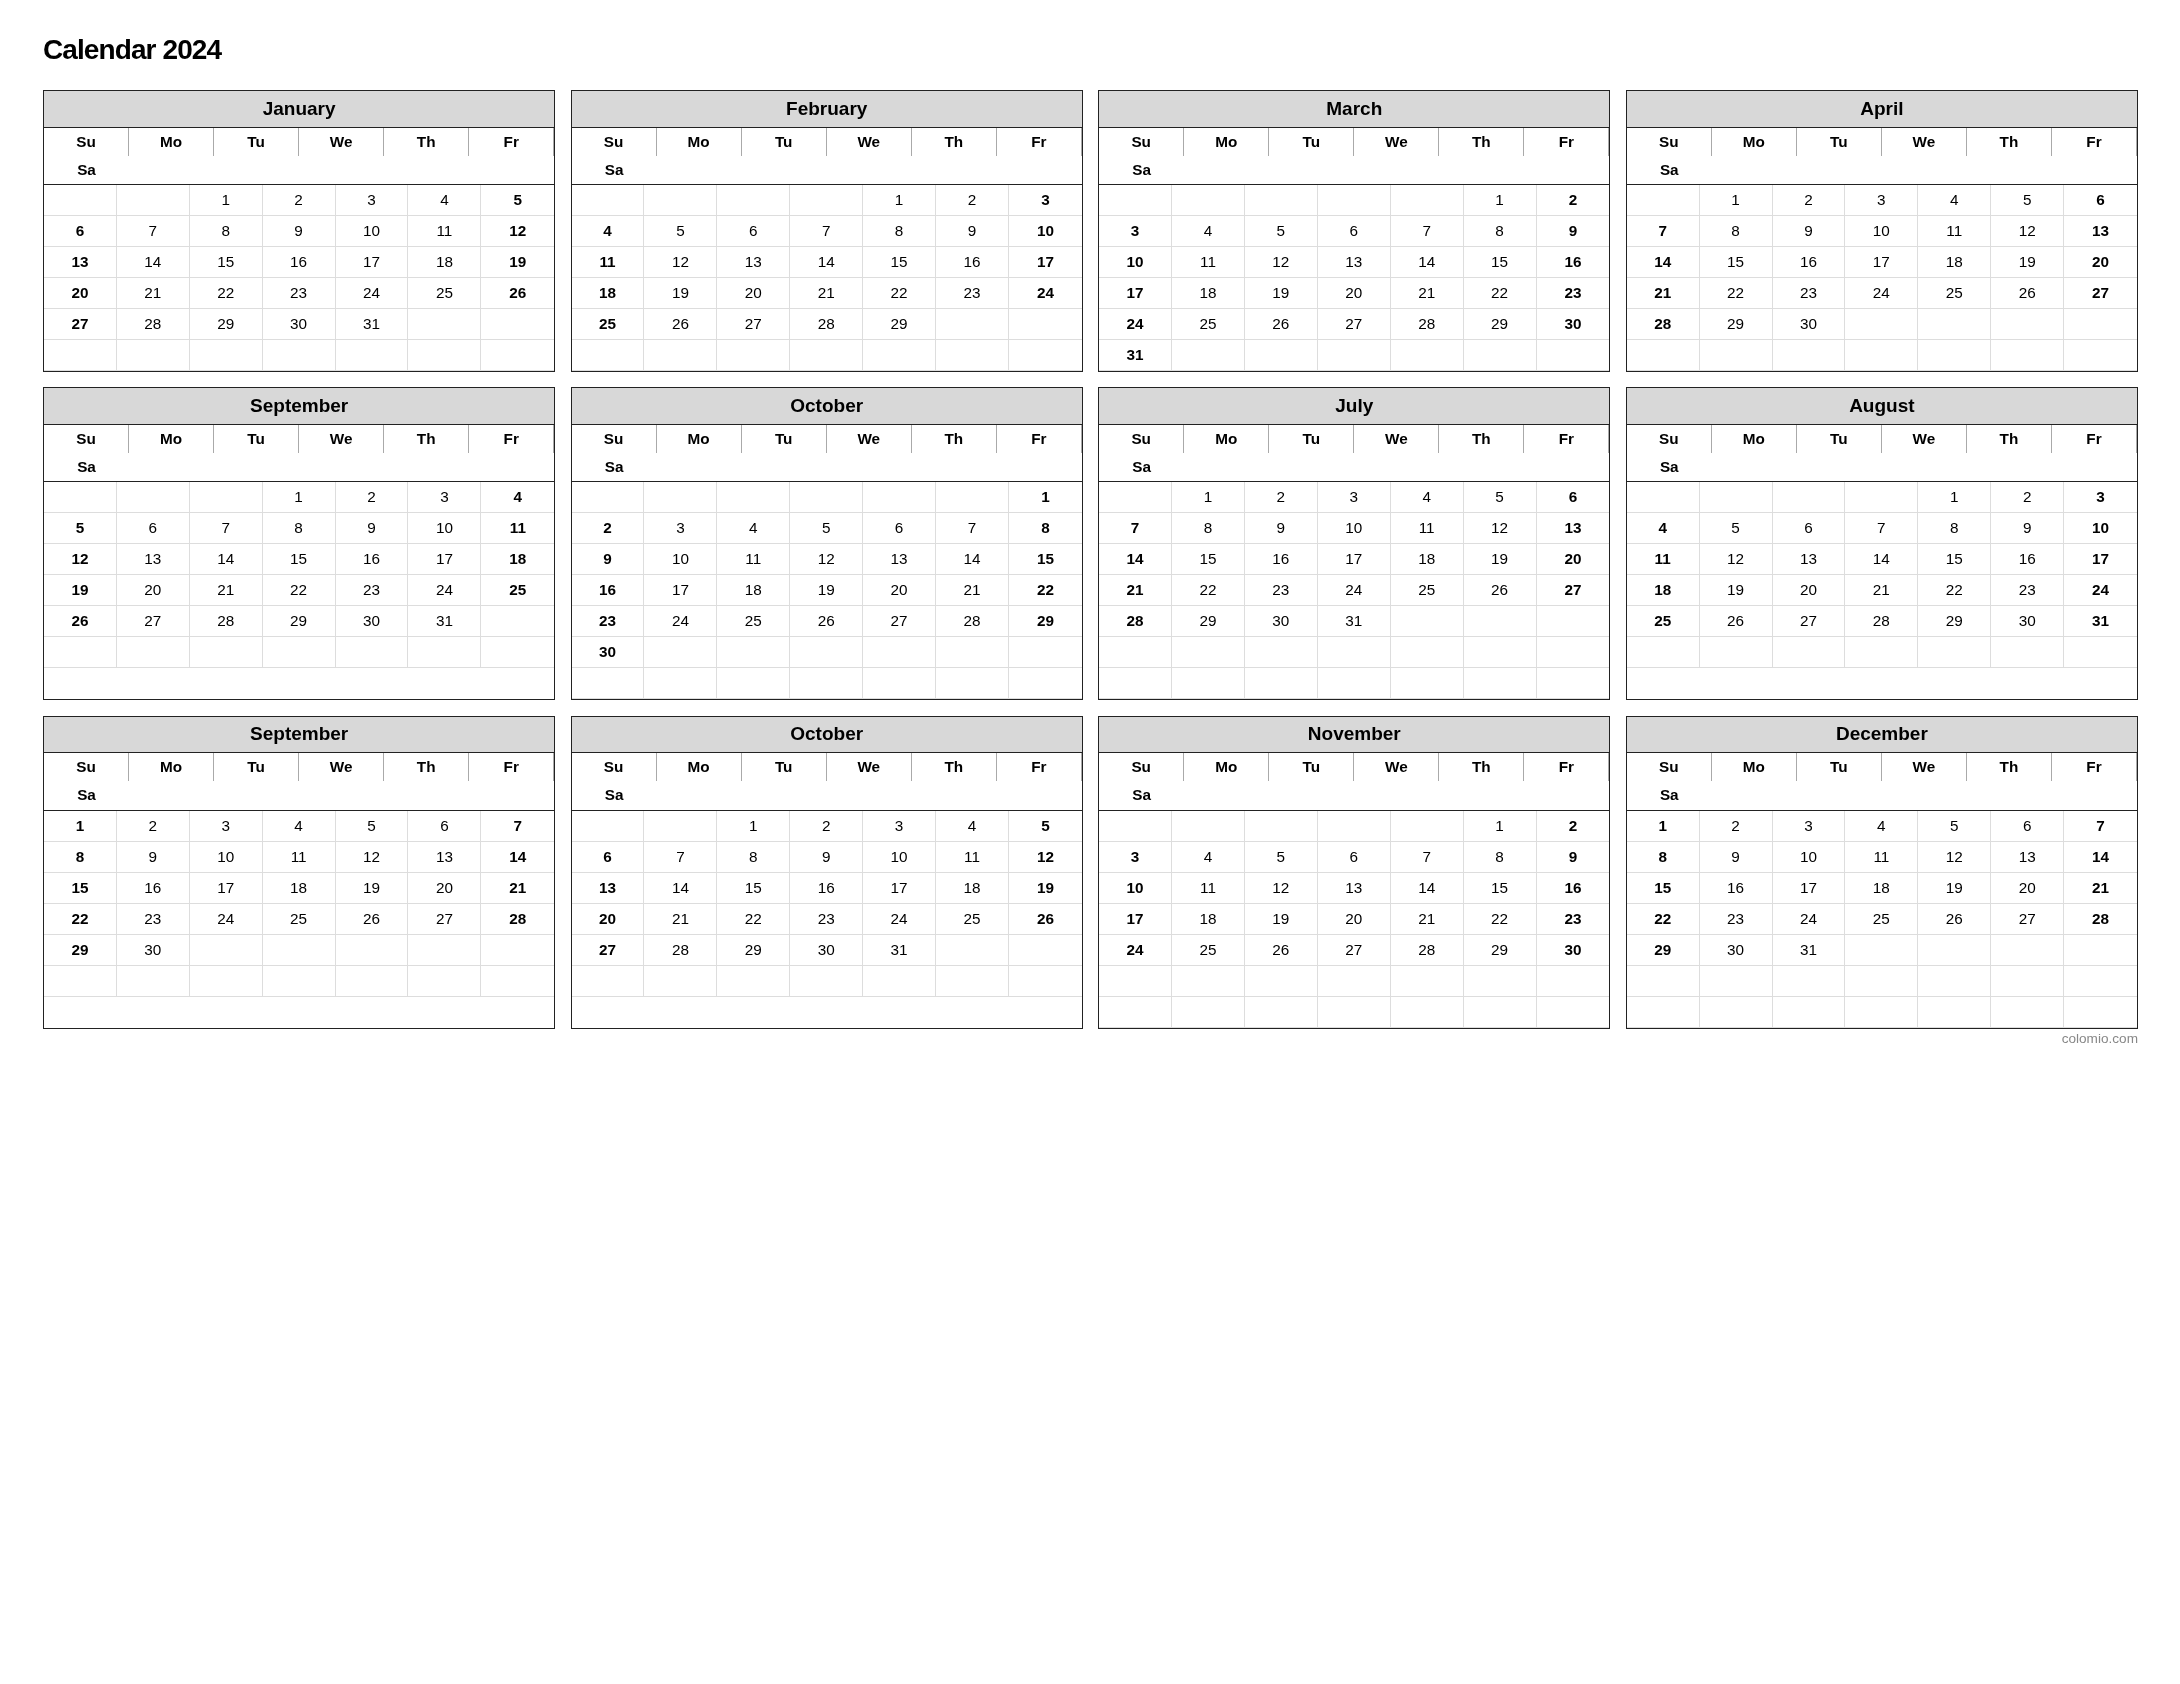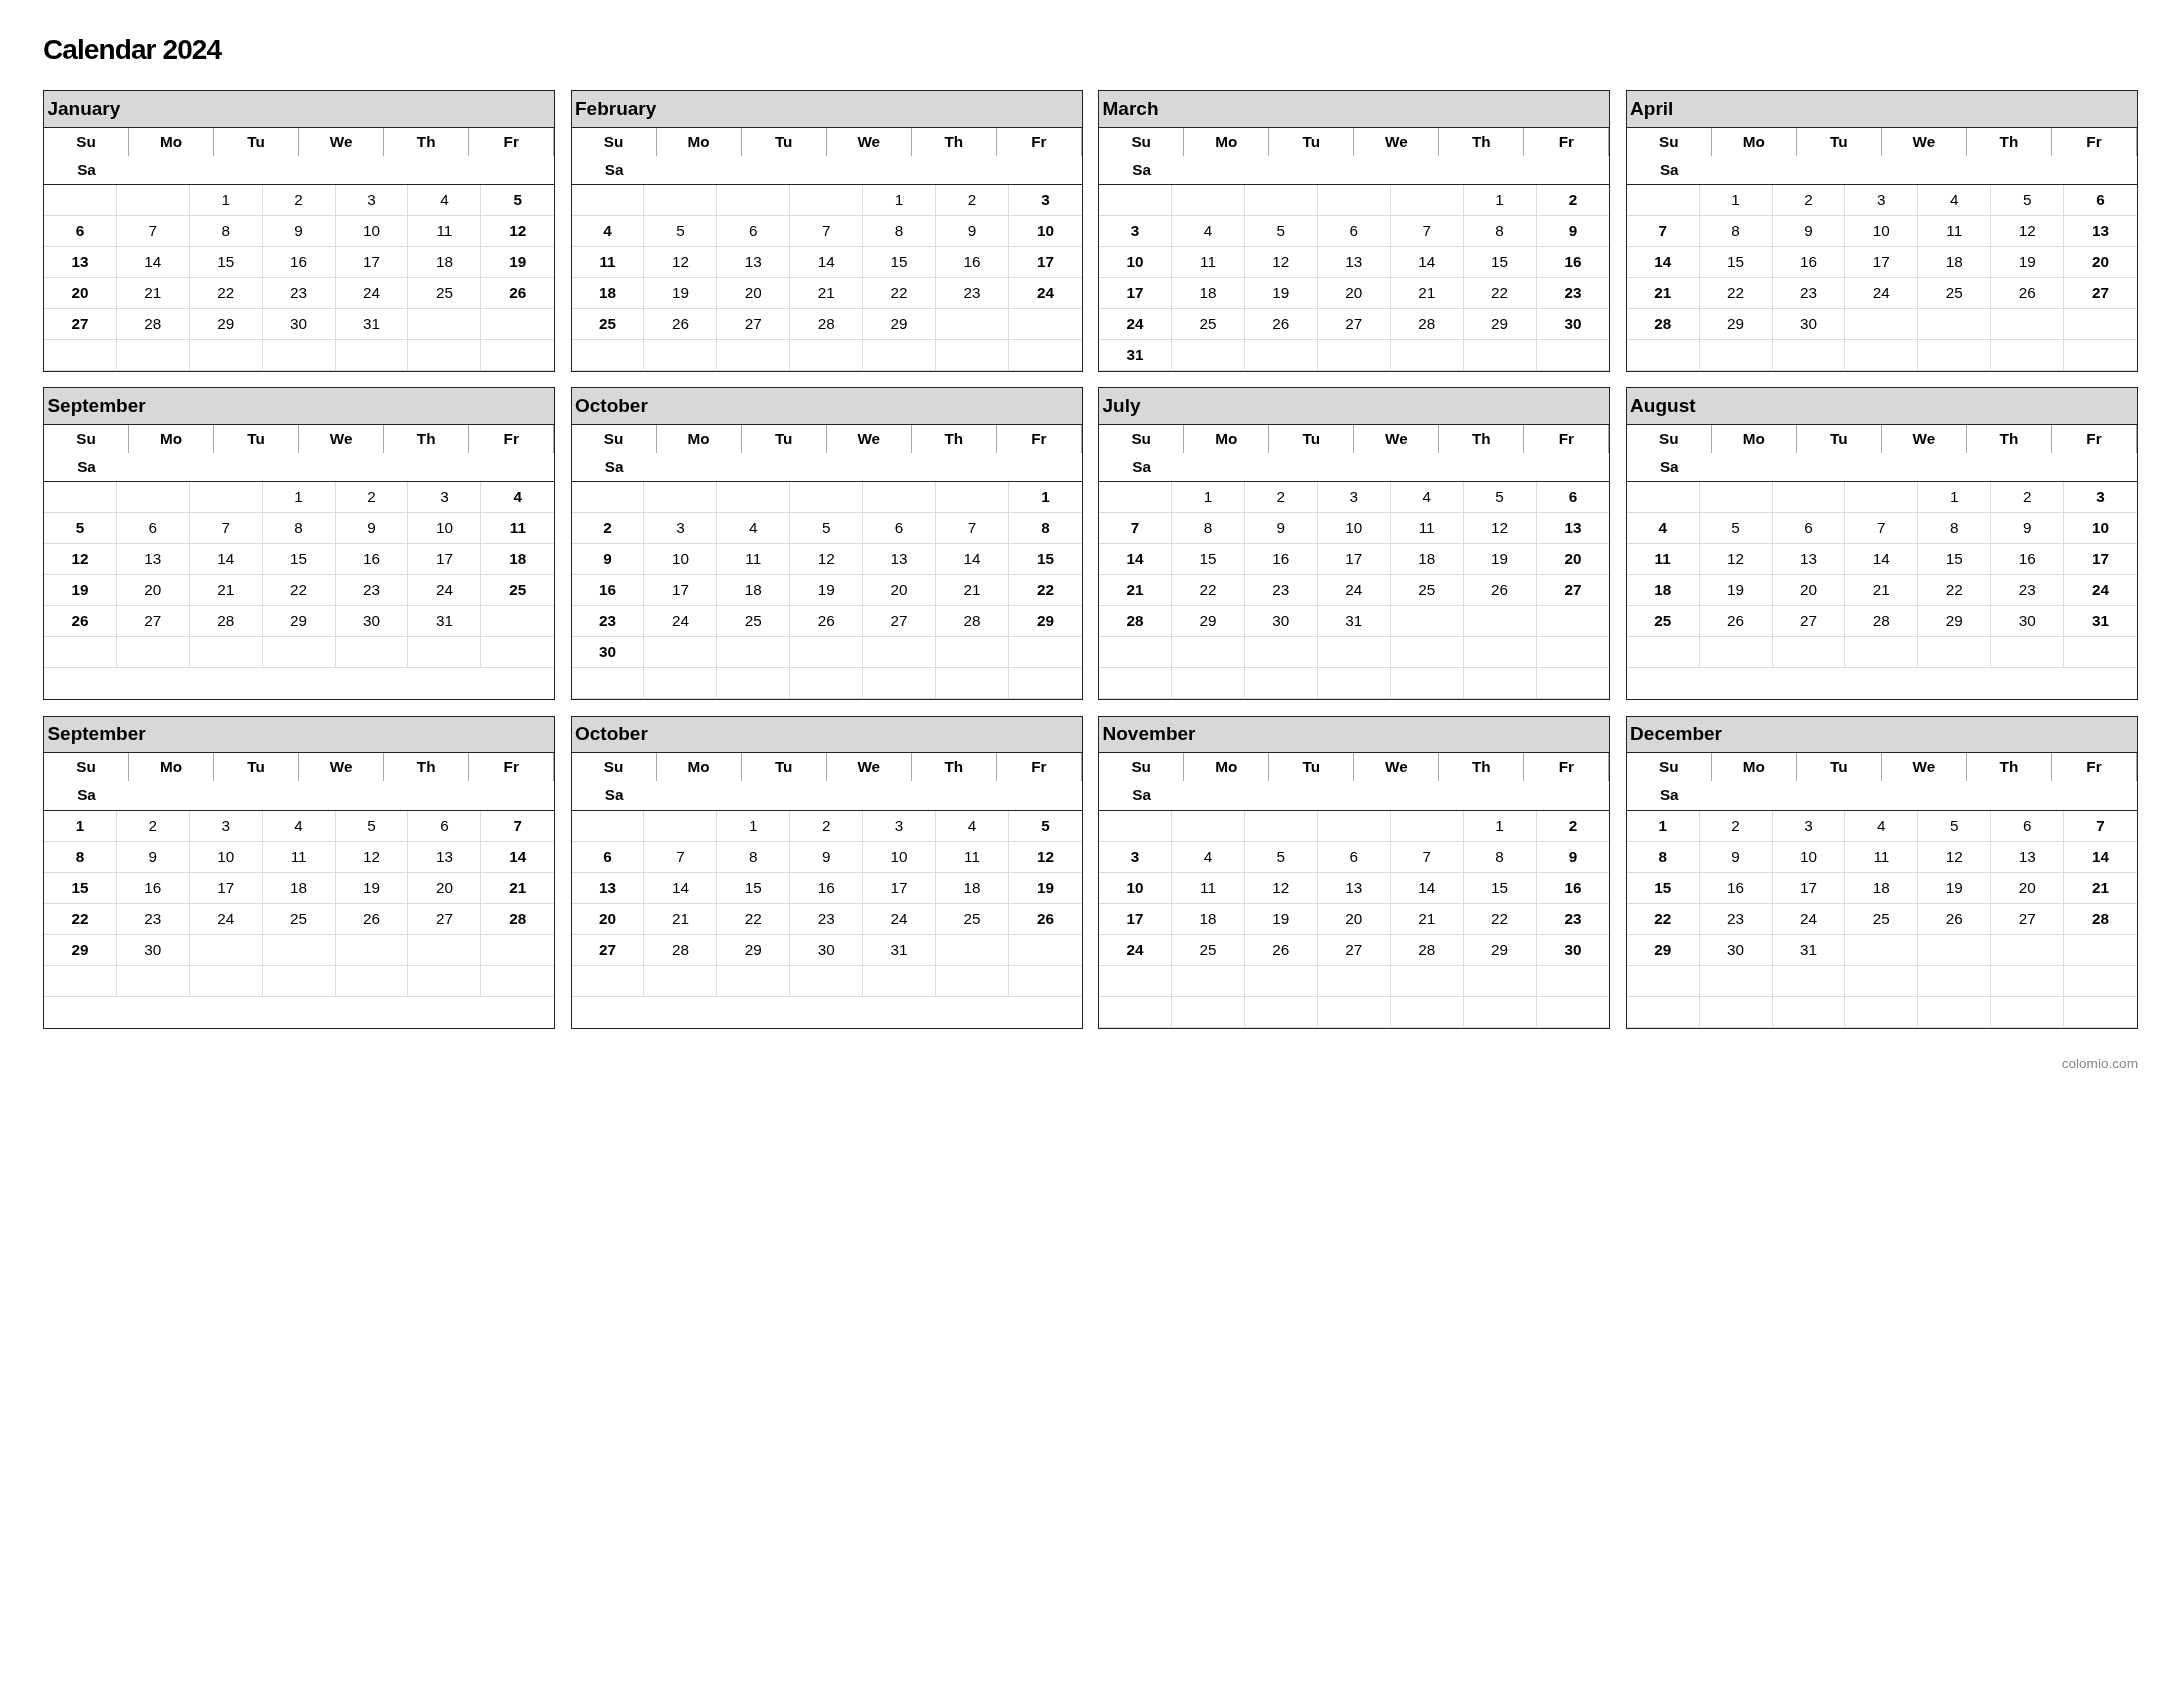--- a/index.html
+++ b/index.html
@@ -19,21 +19,21 @@
     .calendar-grid {
       display: grid;
       grid-template-columns: repeat(4, 1fr);
       gap: 15.3px;
     }
     .month-block {
       border: 1.7px solid #222;
     }
     .month-title {
       background: #d8d8d8;
-      text-align: left;
+      text-align: center;
       font-size: 19px;
       font-weight: 700;
       padding: 6.8px 3.4px;
       border-bottom: 1.7px solid #222;
     }
     .day-headers {
       display: grid;
       grid-template-columns: repeat(6, 1fr);
       border-bottom: 1.7px solid #222;
     }
@@ -58,21 +58,21 @@
       border-bottom: 0.9px solid #ddd;
       min-height: 31px;
     }
     .day-cell:nth-child(7n) { border-right: none; }
     .day-cell.sat, .day-cell.sun-col { font-weight: 900; }
     .day-cell.empty { }
     .footer-note {
       text-align: right;
       font-size: 13.6px;
       color: #888;
-      margin-top: 27px;
+      margin-top: 2px;
     }
   </style>
 </head>
 <body>
 
 <h1>Calendar 2024</h1>
 
 <div class="calendar-grid" id="cal-grid">
     <div class="month-block">
       <div class="month-title">January</div>

